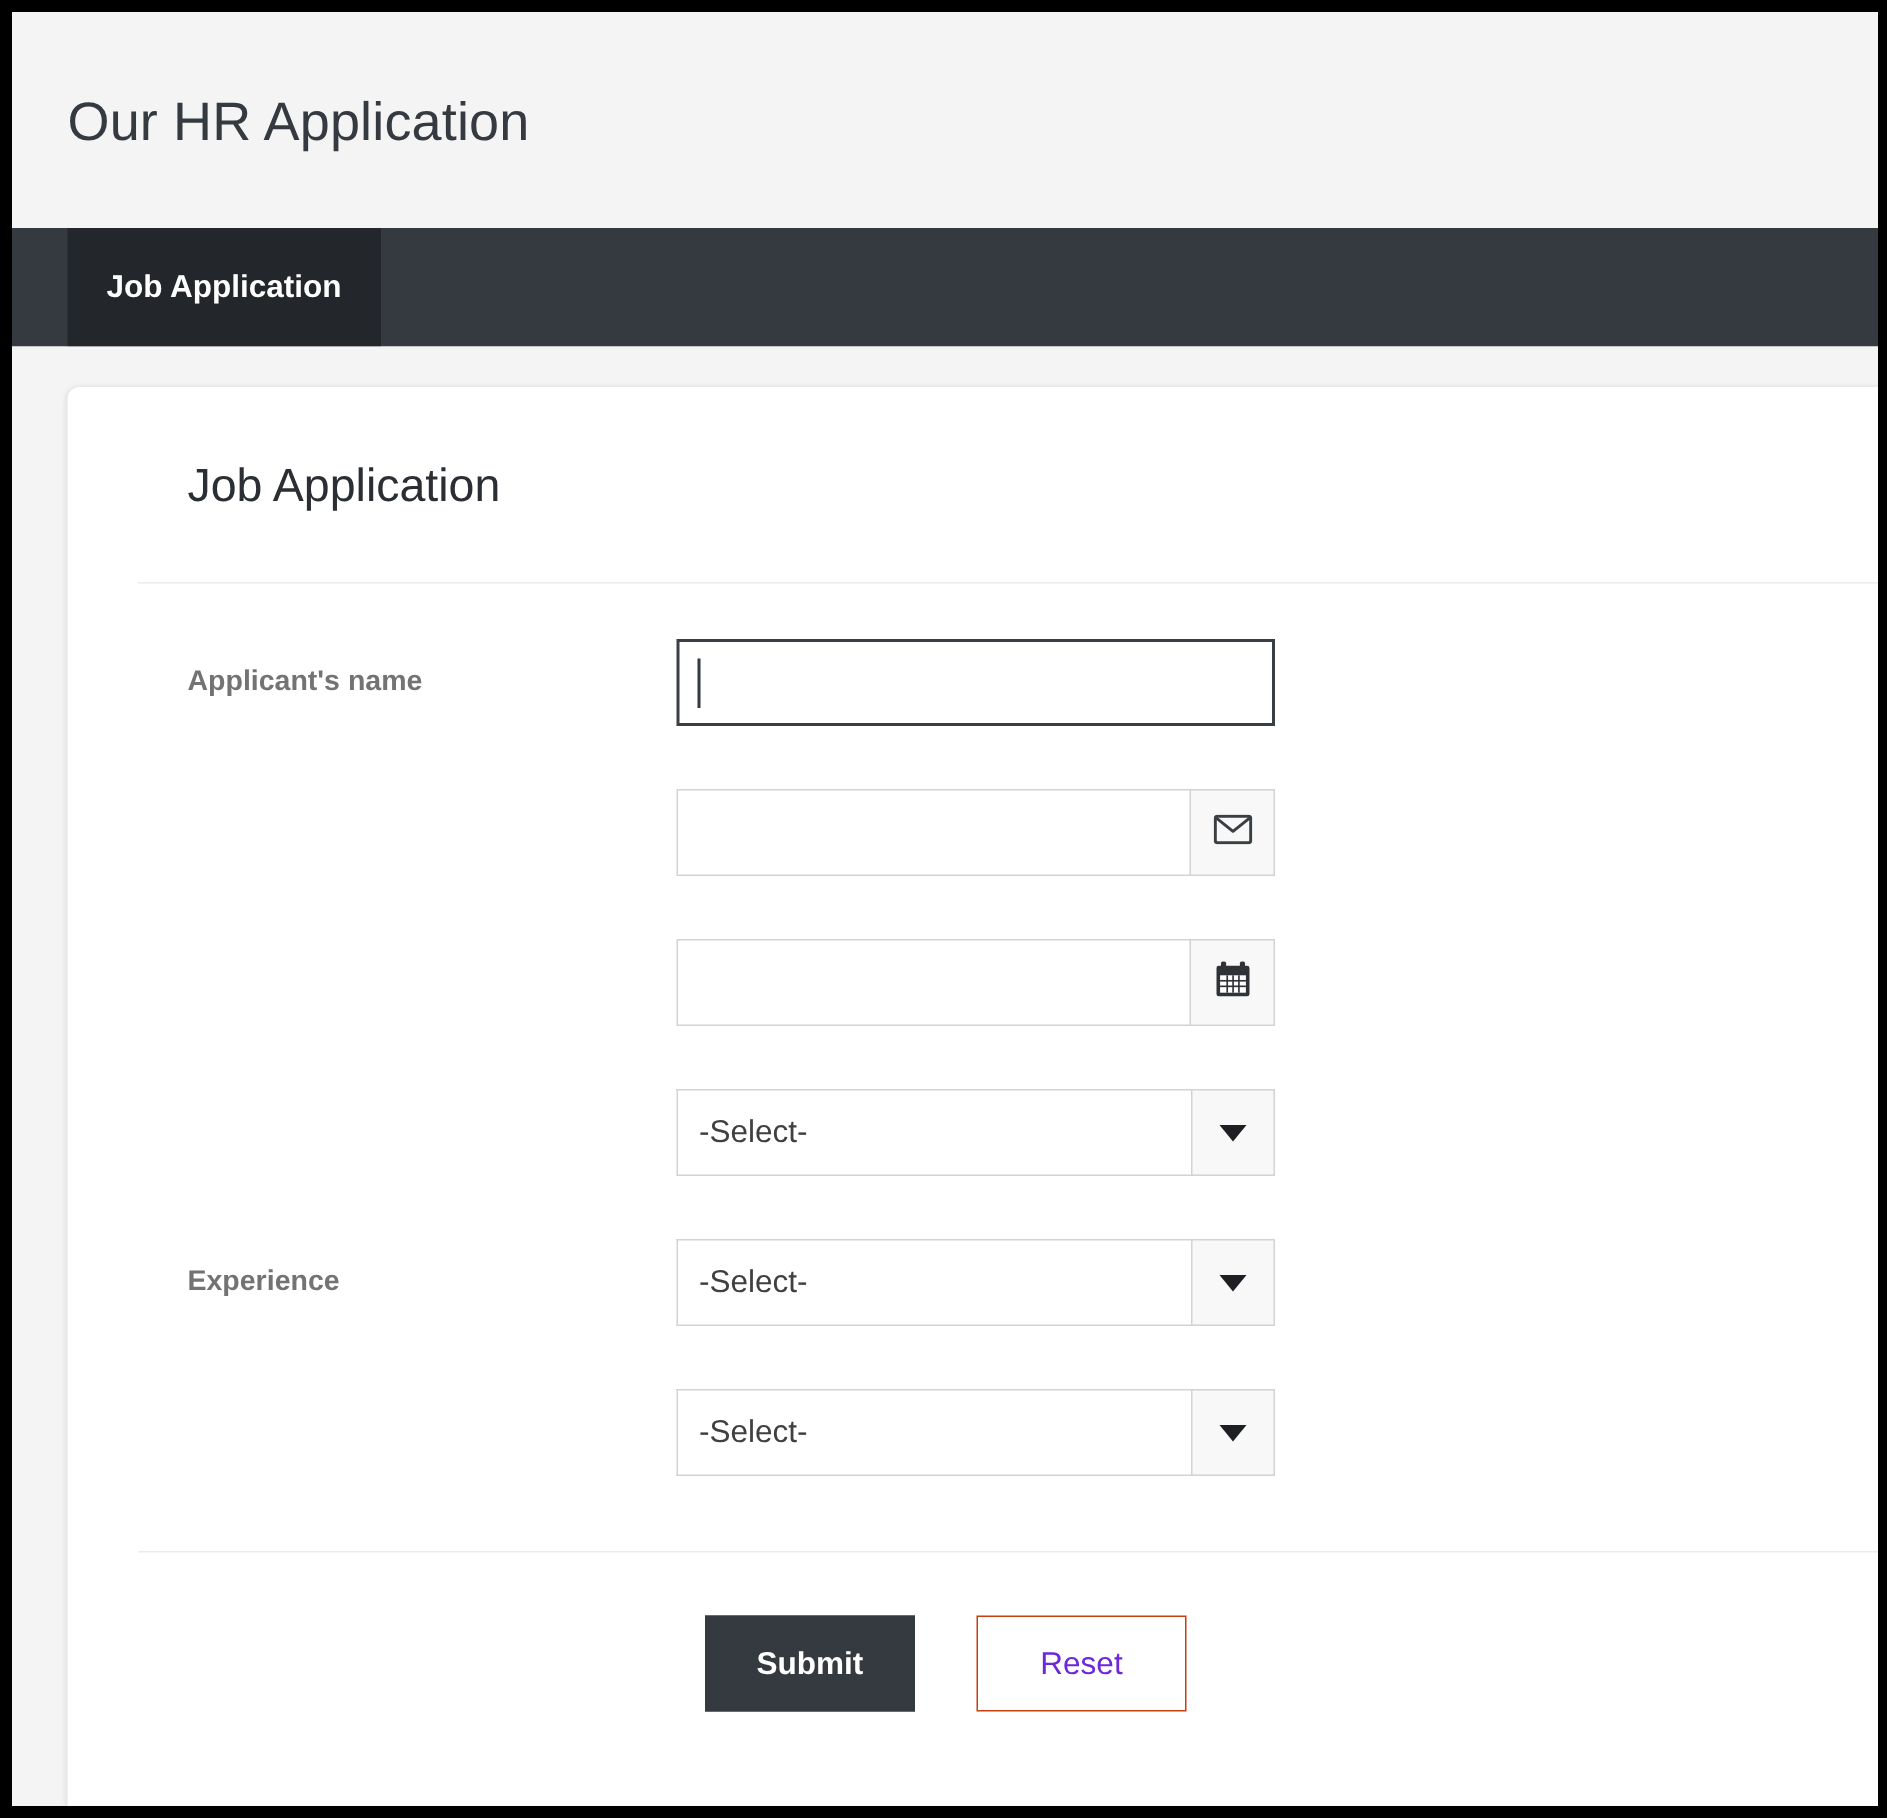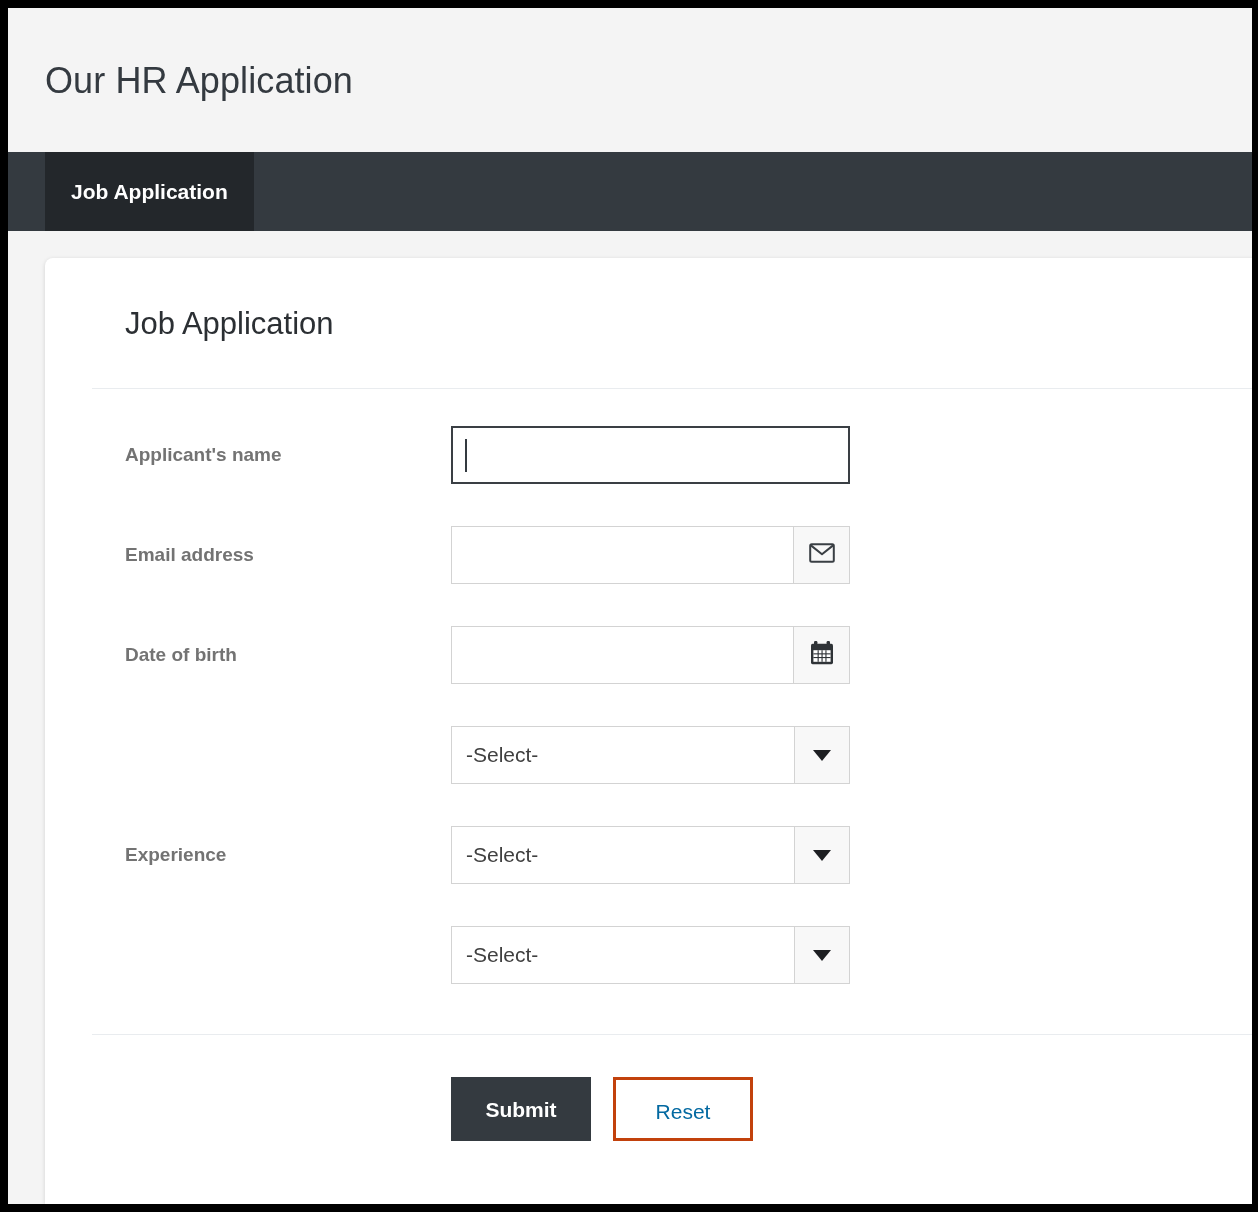--- a/index.html
+++ b/index.html
@@ -243,31 +243,32 @@
     font-size: 21px;
     font-weight: 600;
     padding: 0 28px;
     height: 64px;
     line-height: 64px;
     box-sizing: border-box;
     cursor: pointer;
     border-radius: 0;
     white-space: nowrap;
     text-align: center;
+    margin-left: 19px;
   }
   .btn-primary {
     background: #343a40;
     color: #ffffff;
     border: 1px solid #343a40;
     min-width: 140px;
   }
   .btn-secondary {
     background: #ffffff;
-    color: #0369a1;
-    border: 3px solid #c2410c;
+    color: #6d28d9;
+    border: 1px solid #c2410c;
     font-weight: 400;
     min-width: 140px;
   }
 </style>
 </head>
 <body>
 
 <div id="frame">
   <div id="viewport">
 
@@ -291,36 +292,34 @@
           <div class="form-label">Applicant's name</div>
           <div class="field-wrap">
             <div style="position:relative;flex:1 1 auto;">
               <input class="text-input focused" style="width: 100%;" type="text" placeholder="">
               <div id="name-caret"></div>
             </div>
           </div>
         </div>
 
         <div class="form-row" style="top:268px">
-          <div class="form-label">Email address</div>
           <div class="field-wrap">
             <input class="text-input" type="text" placeholder="" style="">
             <div class="input-addon">
               <span>
                 <svg width="26" height="20" viewBox="0 0 26 20" aria-hidden="true">
                   <rect x="1.2" y="1.2" width="23.6" height="17.6" rx="1.5" ry="1.5" fill="none" stroke="#3a3f44" stroke-width="2"></rect>
                   <path d="M2.2 2.6 L13 11.2 L23.8 2.6" fill="none" stroke="#3a3f44" stroke-width="2" stroke-linecap="round" stroke-linejoin="round"></path>
                 </svg>
               </span>
             </div>
           </div>
         </div>
 
         <div class="form-row" style="top:368px">
-          <div class="form-label">Date of birth</div>
           <div class="field-wrap">
             <input class="text-input" type="text" placeholder="" style="">
             <div class="input-addon">
               <span>
                 <svg width="26" height="26" viewBox="0 0 26 26" aria-hidden="true">
                   <rect x="5" y="1" width="3.4" height="5.5" rx="1.2" fill="#2f3337"></rect>
                   <rect x="17.6" y="1" width="3.4" height="5.5" rx="1.2" fill="#2f3337"></rect>
                   <rect x="2" y="3.8" width="22" height="20.4" rx="1.6" fill="#2f3337"></rect>
                   <rect x="4.4" y="10.2" width="17.2" height="11.6" fill="#ffffff"></rect>
                   <g fill="#2f3337">

